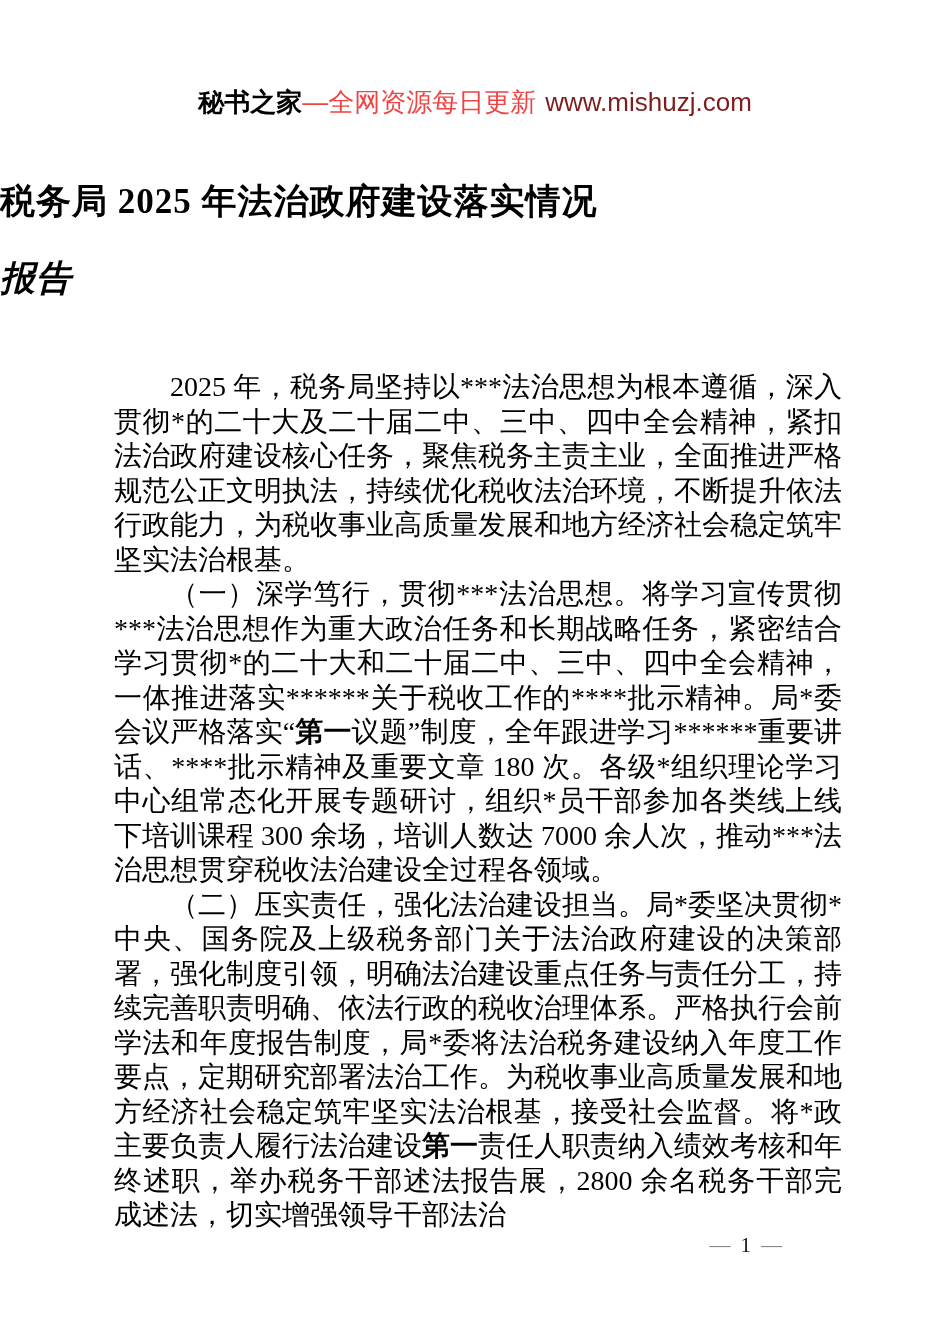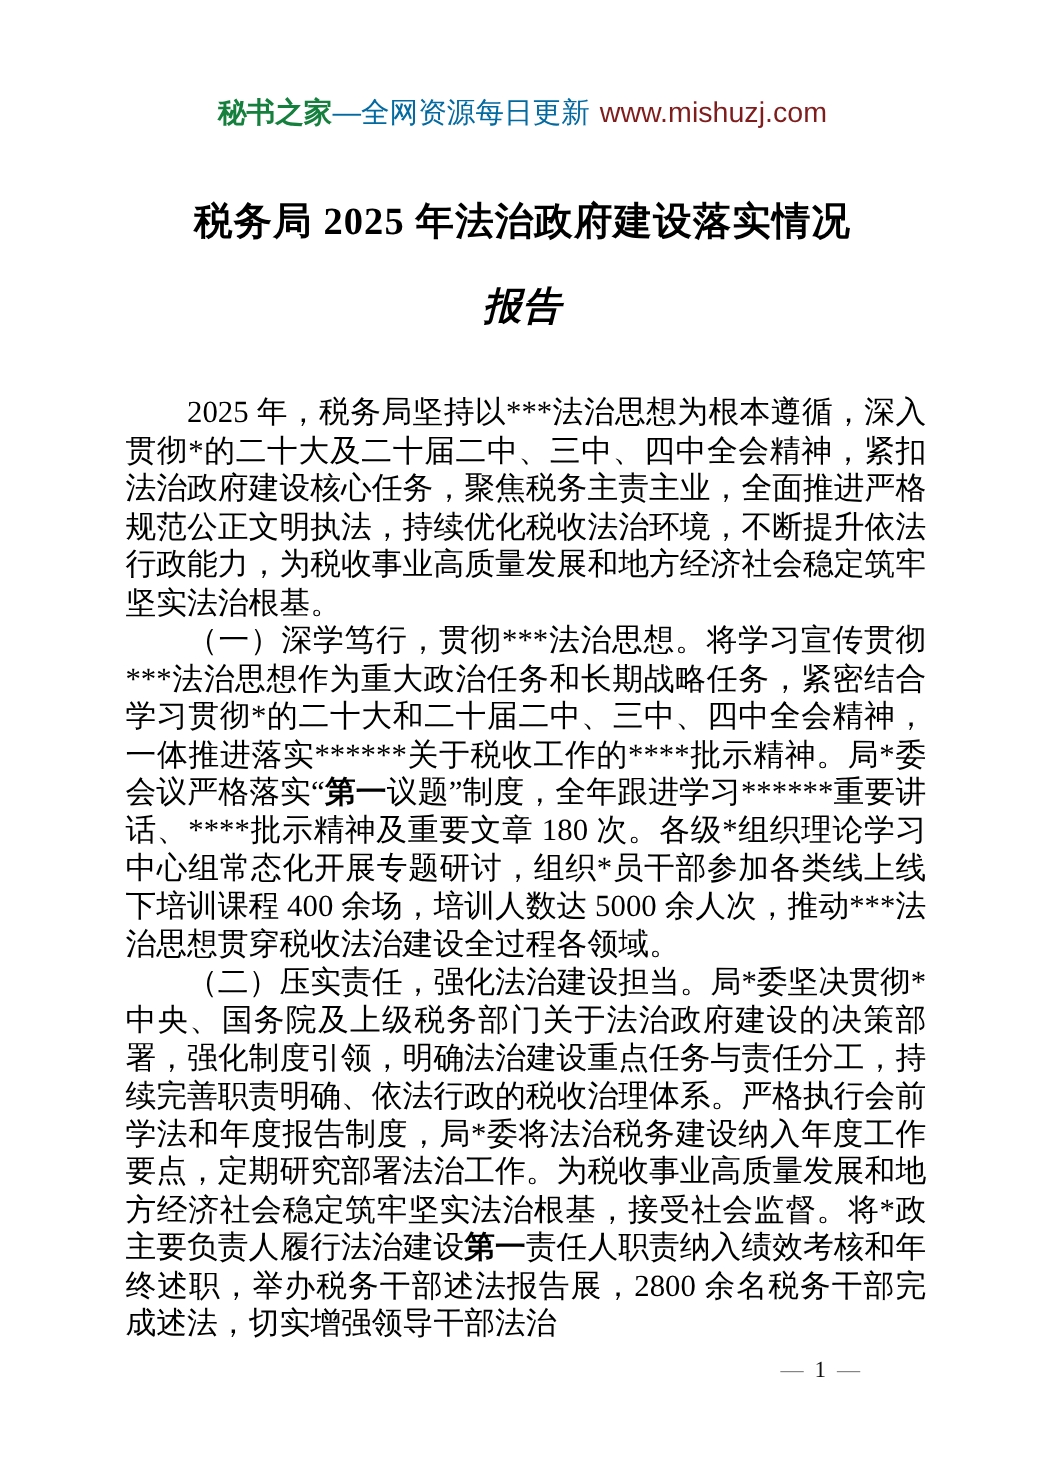--- a/index.html
+++ b/index.html
@@ -22,50 +22,50 @@
     top: 86px;
     left: 0;
     width: 100%;
     text-align: center;
     font-size: 26px;
     line-height: 32px;
     font-family: "Liberation Sans", sans-serif;
     white-space: nowrap;
   }
   .hdr-brand {
-    color: #15803d;
+    color: #000000;
     font-weight: bold;
   }
   .hdr-plain {
-    color: #0369a1;
+    color: #ef4444;
   }
   .hdr-link {
     color: #7f1d1d;
     margin-left: 9px;
   }
   
   .doc-title {
     position: absolute;
     top: 181px;
     left: 0;
     width: 100%;
-    text-align: center;
+    text-align: left;
     font-size: 35px;
     font-weight: bold;
     line-height: 41px;
     letter-spacing: 1px;
   }
   .title-line + .title-line {
     margin-top: 36px;
     font-style: italic;
   }
   
   .doc-body {
     position: absolute;
-    top: 359px;
+    top: 370px;
     left: 114px;
     width: 728px;
     font-size: 28px;
     line-height: 34.5px;
     text-align: justify;
     font-family: Liberation Serif, serif;
   }
   .doc-body p {
     margin: 0;
     padding: 0;
@@ -100,21 +100,21 @@
     <span class="hdr-brand">秘书之家</span><span class="hdr-plain">—全网资源每日更新</span><span class="hdr-link">www.mishuzj.com</span>
   </div>
 
   <div class="doc-title">
     <div class="title-line">税务局 2025 年法治政府建设落实情况</div>
     <div class="title-line">报告</div>
   </div>
 
   <div class="doc-body">
       <p><span>2025 年，税务局坚持以***法治思想为根本遵循，深入贯彻*的二十大及二十届二中、三中、四中全会精神，紧扣法治政府建设核心任务，聚焦税务主责主业，全面推进严格规范公正文明执法，持续优化税收法治环境，不断提升依法行政能力，为税收事业高质量发展和地方经济社会稳定筑牢坚实法治根基。</span></p>
-      <p><span>（一）深学笃行，贯彻***法治思想。将学习宣传贯彻***法治思想作为重大政治任务和长期战略任务，紧密结合学习贯彻*的二十大和二十届二中、三中、四中全会精神，一体推进落实******关于税收工作的****批示精神。局*委会议严格落实“</span><span class="bold">第一</span><span>议题”制度，全年跟进学习******重要讲话、****批示精神及重要文章 180 次。各级*组织理论学习中心组常态化开展专题研讨，组织*员干部参加各类线上线下培训课程 400 余场，培训人数达 5000 余人次，推动***法治思想贯穿税收法治建设全过程各领域。</span></p>
+      <p><span>（一）深学笃行，贯彻***法治思想。将学习宣传贯彻***法治思想作为重大政治任务和长期战略任务，紧密结合学习贯彻*的二十大和二十届二中、三中、四中全会精神，一体推进落实******关于税收工作的****批示精神。局*委会议严格落实“</span><span class="bold">第一</span><span>议题”制度，全年跟进学习******重要讲话、****批示精神及重要文章 180 次。各级*组织理论学习中心组常态化开展专题研讨，组织*员干部参加各类线上线下培训课程 300 余场，培训人数达 7000 余人次，推动***法治思想贯穿税收法治建设全过程各领域。</span></p>
       <p><span>（二）压实责任，强化法治建设担当。局*委坚决贯彻*中央、国务院及上级税务部门关于法治政府建设的决策部署，强化制度引领，明确法治建设重点任务与责任分工，持续完善职责明确、依法行政的税收治理体系。严格执行会前学法和年度报告制度，局*委将法治税务建设纳入年度工作要点，定期研究部署法治工作。为税收事业高质量发展和地方经济社会稳定筑牢坚实法治根基，接受社会监督。将*政主要负责人履行法治建设</span><span class="bold">第一</span><span>责任人职责纳入绩效考核和年终述职，举办税务干部述法报告展，2800 余名税务干部完成述法，切实增强领导干部法治</span></p>
     </div>
 
   <div class="page-footer">
     <span class="pf-dash">—</span><span class="pf-num">1</span><span class="pf-dash">—</span>
   </div>
 
 </div>
 
 </body></html>

